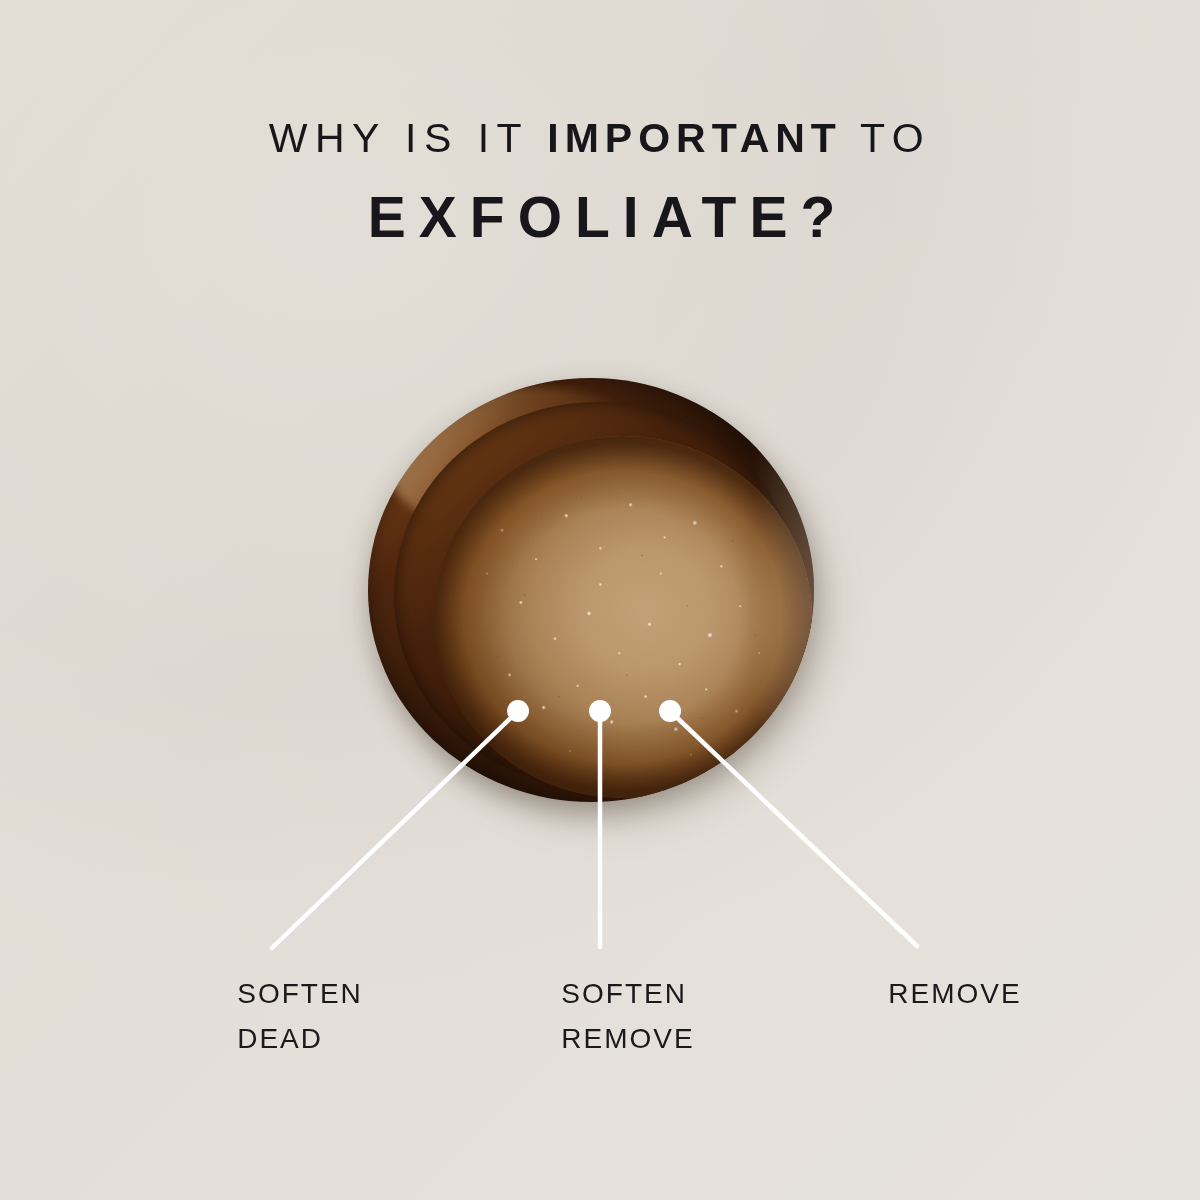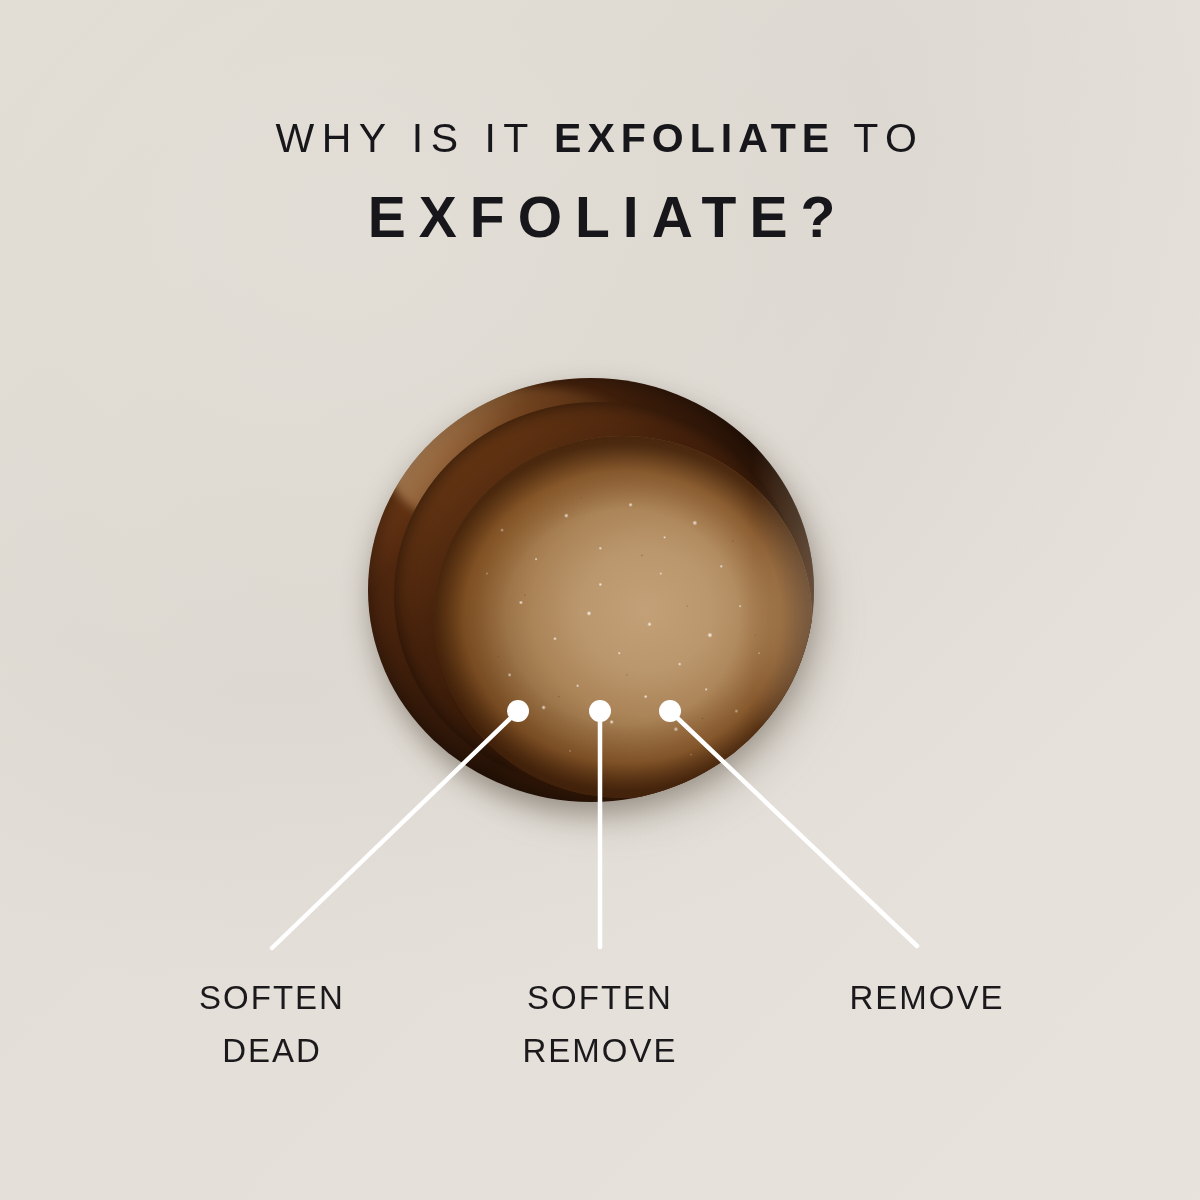--- a/index.html
+++ b/index.html
@@ -226,38 +226,38 @@
   .labels {
     position: absolute;
     left: 0;
     right: 0;
     top: 972px;
     height: 110px;
     z-index: 6;
   }
   .label {
     position: absolute;
-    text-align: center;
     color: #1b191c;
-    font-size: 33px;
+    font-size: 28px;
     font-weight: 400;
     letter-spacing: 2.0px;
     line-height: 1.6;
     white-space: nowrap;
     transform: translateX(-50%);
+    margin-left: 28px;
   }
   .label .lbl-line { display: block; }
 </style>
 </head>
 <body>
 
 <div id="canvas">
 
   <div class="headline">
-    <div class="headline-line1"><span class="hl-light">WHY IS IT </span><span class="hl-bold">EXFOLIATE</span><span class="hl-light"> TO</span></div>
+    <div class="headline-line1"><span class="hl-light">WHY IS IT </span><span class="hl-bold">IMPORTANT</span><span class="hl-light"> TO</span></div>
     <div class="headline-line2">EXFOLIATE?</div>
   </div>
 
   <div class="jar-wrap">
     <div class="jar-shadow"></div>
     <div class="jar-glass">
       <div class="jar-rim-inner">
         <div class="jar-scrub">
           <div class="scrub-grain"></div>
           <div class="scrub-sparkle"></div>

